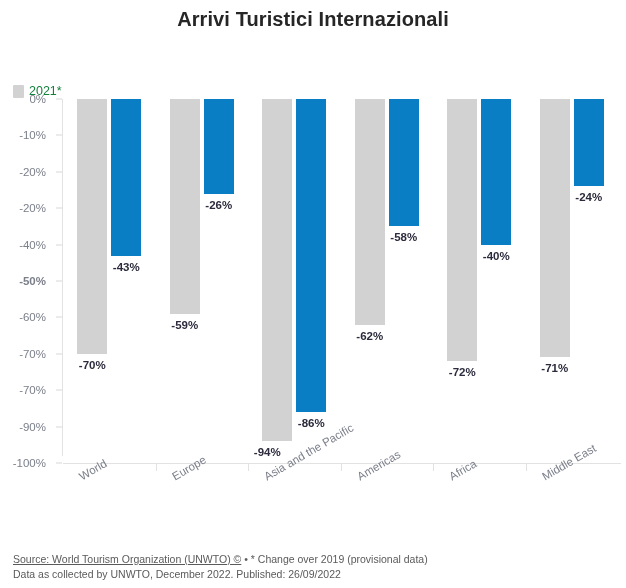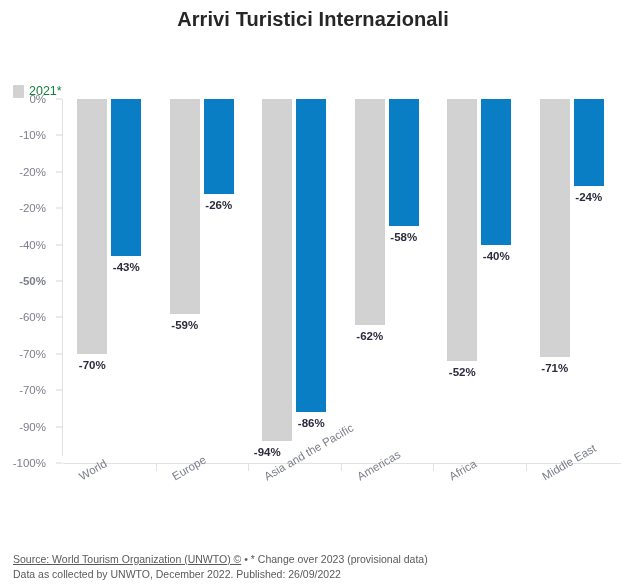--- a/index.html
+++ b/index.html
@@ -232,21 +232,21 @@
         <div class="bar-label" style="left: 49px; top: 318.04px;">-86%</div>
       </div>
       <div class="bar-group" style="left: 291.75px; width: 64px;">
         <div class="bar bar-2021" style="left: 0px; width: 30px; height: 225.68px; background: rgb(210, 210, 210);"></div>
         <div class="bar-label" style="left: 15px; top: 230.68px;">-62%</div>
         <div class="bar bar-2022" style="left: 34px; width: 30px; height: 127.4px; background: rgb(10, 126, 196);"></div>
         <div class="bar-label" style="left: 49px; top: 132.4px;">-58%</div>
       </div>
       <div class="bar-group" style="left: 384.25px; width: 64px;">
         <div class="bar bar-2021" style="left: 0px; width: 30px; height: 262.08px; background: rgb(210, 210, 210);"></div>
-        <div class="bar-label" style="left: 15px; top: 267.08px;">-52%</div>
+        <div class="bar-label" style="left: 15px; top: 267.08px;">-72%</div>
         <div class="bar bar-2022" style="left: 34px; width: 30px; height: 145.6px; background: rgb(10, 126, 196);"></div>
         <div class="bar-label" style="left: 49px; top: 150.6px;">-40%</div>
       </div>
       <div class="bar-group" style="left: 476.75px; width: 64px;">
         <div class="bar bar-2021" style="left: 0px; width: 30px; height: 258.44px; background: rgb(210, 210, 210);"></div>
         <div class="bar-label" style="left: 15px; top: 263.44px;">-71%</div>
         <div class="bar bar-2022" style="left: 34px; width: 30px; height: 87.36px; background: rgb(10, 126, 196);"></div>
         <div class="bar-label" style="left: 49px; top: 92.36px;">-24%</div>
       </div>
     </div>
@@ -261,16 +261,16 @@
     </div>
 <div class="x-tick-mark" style="left: 155.5px;"></div>
     <div class="x-tick-mark" style="left: 248px;"></div>
     <div class="x-tick-mark" style="left: 340.5px;"></div>
     <div class="x-tick-mark" style="left: 433px;"></div>
     <div class="x-tick-mark" style="left: 525.5px;"></div>
   </div>
 
 <div class="footer">
   <div>
-    <span class="footer-link">Source: World Tourism Organization (UNWTO) ©</span><span> • * Change over 2023 (provisional data)</span>
+    <span class="footer-link">Source: World Tourism Organization (UNWTO) ©</span><span> • * Change over 2019 (provisional data)</span>
   </div>
   <div>Data as collected by UNWTO, December 2022. Published: 26/09/2022</div>
 </div>
 
 </body></html>

